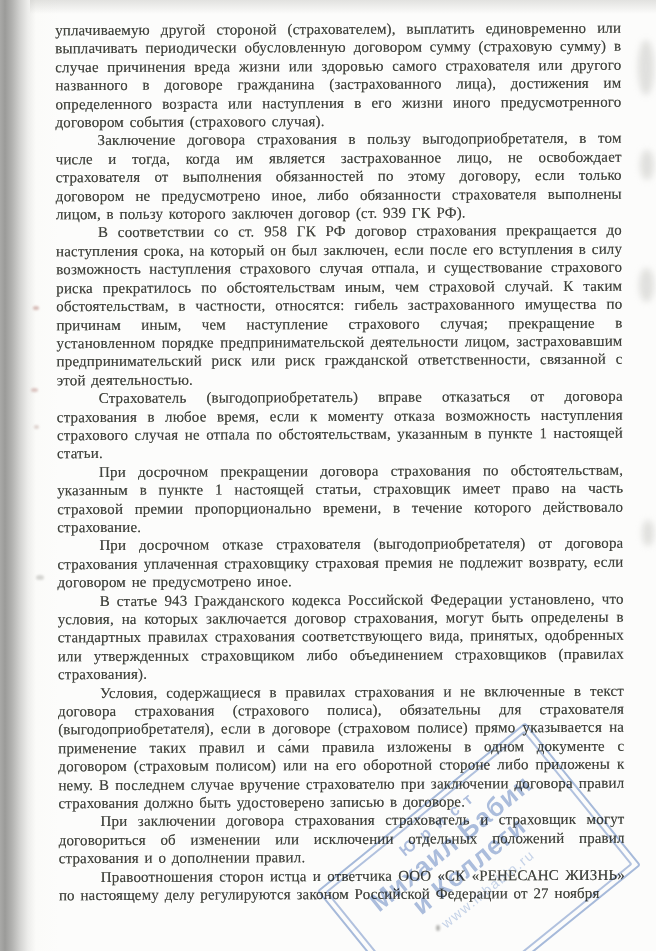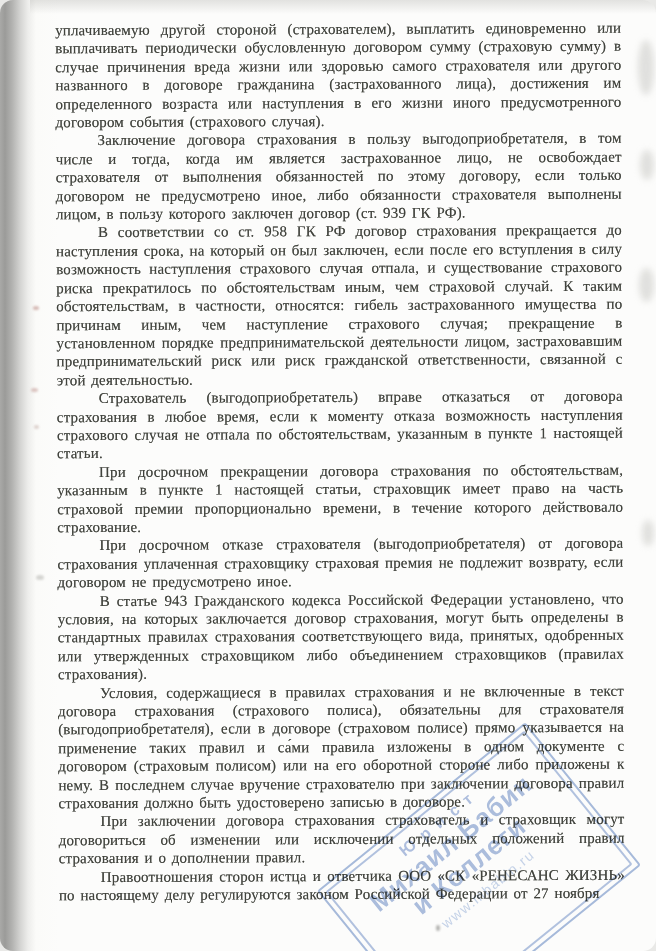--- a/index.html
+++ b/index.html
@@ -10,21 +10,20 @@
   #page {
     position: relative;
     width: 656px;
     height: 951px;
     overflow: hidden;
     background:
       linear-gradient(90deg,
         #a9a9a7 0px, #9b9b99 5px, #b2b2b0 12px,
         #d3d3d1 20px, #ededeb 28px, #fbfbf9 36px, #fcfcfb 60px);
     font-family: "Liberation Serif", "DejaVu Serif", serif;
-    border-radius: 13px;
   }
   
   #top-smudge {
     position: absolute; left: 30px; top: 0; right: 0; height: 14px;
     background: linear-gradient(180deg, rgba(165,165,160,0.30), rgba(165,165,160,0.0));
   }
   
   .edge-blob {
     position: absolute;
     background: rgba(190,190,186,0.45);

